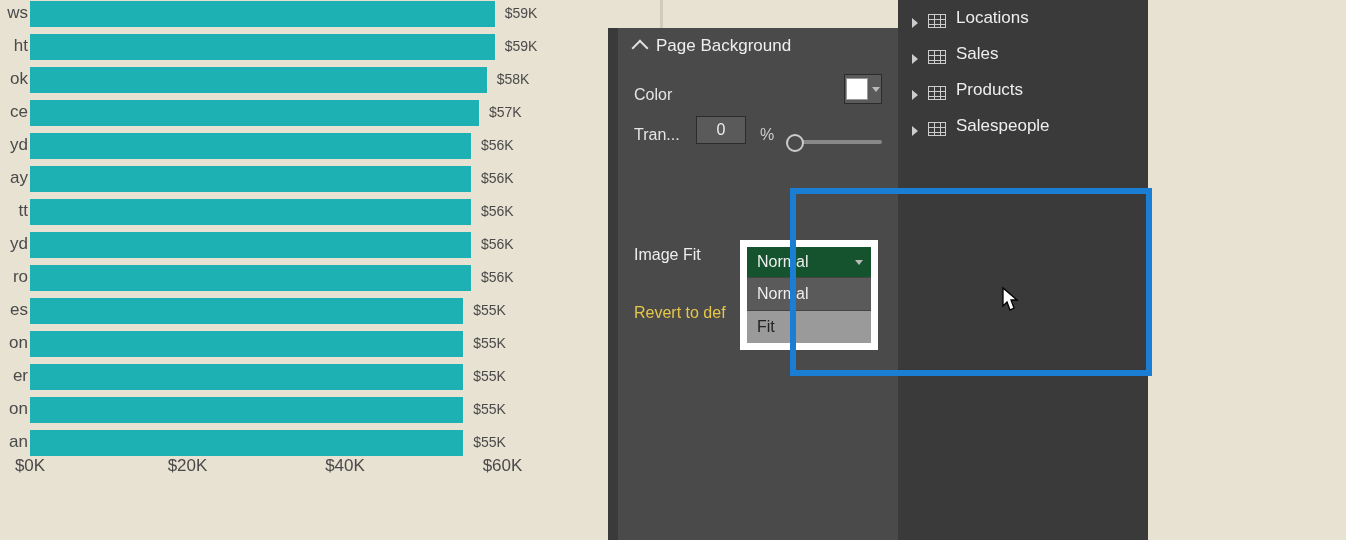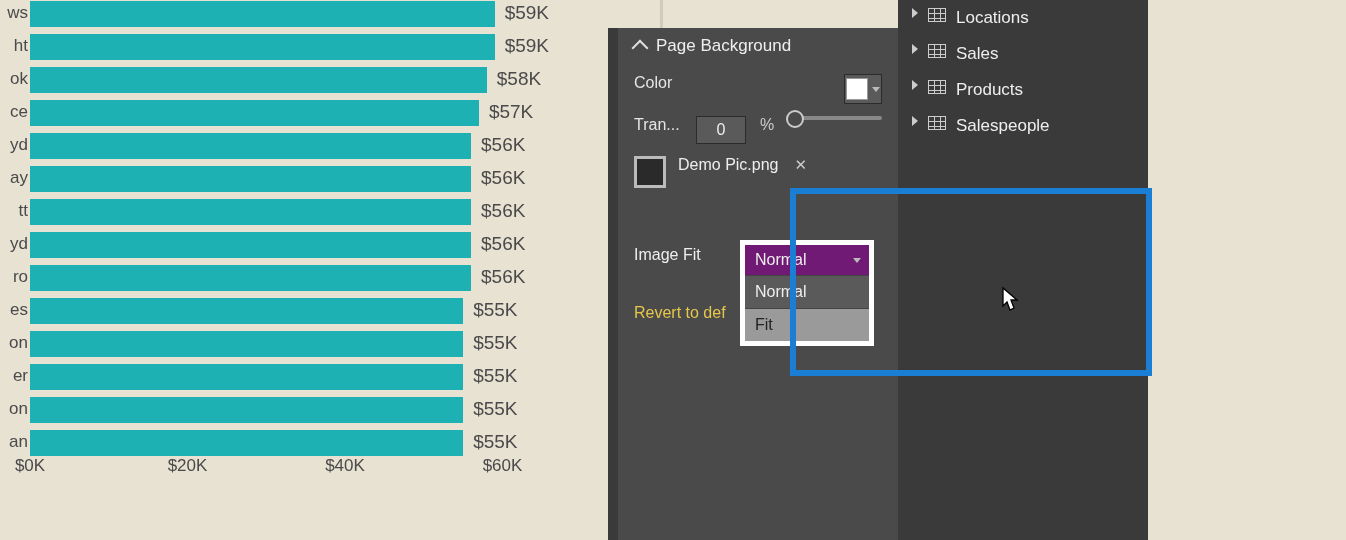--- a/index.html
+++ b/index.html
@@ -53,21 +53,21 @@
     left: 30px;
     top: 1px;
     height: 26px;
     background: #1db1b3;
   }
   .bar-val {
     position: absolute;
     top: 0;
     height: 26px;
     line-height: 26px;
-    font-size: 19px;
+    font-size: 14px;
     color: #4a4a4a;
   }
   .xaxis {
     position: absolute;
     left: 30px;
     top: 450px;
     width: 700px;
     height: 30px;
   }
   .xtick {
@@ -116,21 +116,21 @@
   .chevron-up {
     display:inline-block;
     width: 10px; height: 10px;
     border-left: 2px solid #ddd;
     border-top: 2px solid #ddd;
     transform: rotate(45deg);
     margin-top: 4px;
   }
   .row {
     display: flex;
-    align-items: flex-start;
+    align-items: flex-end;
     padding: 6px 16px;
     gap: 12px;
     font-size: 16px;
   }
   .row .label {
     flex: 1;
     color: #e5e5e5;
   }
   .color-swatch {
     width: 36px;
@@ -215,22 +215,22 @@
     position: absolute;
     left: 16px;
     top: 218px;
     color: #eee;
   }
   .dropdown {
     position: absolute;
     left: 122px;
     top: 212px;
     width: 124px;
-    background: #701a75;
-    border: 5px solid #ffffff;
+    background: #14532d;
+    border: 7px solid #ffffff;
     z-index: 5;
   }
   .dropdown .sel {
     height: 30px;
     line-height: 30px;
     padding: 0 10px;
     color: #eee;
     position: relative;
   }
   .dropdown .sel .caret {
@@ -275,21 +275,21 @@
     position: absolute;
     right: 0;
     top: 0;
     width: 250px;
     height: 540px;
     background: #3a3a3a;
     color: #eee;
   }
   .field-item {
     display: flex;
-    align-items: flex-start;
+    align-items: flex-end;
     gap: 10px;
     padding: 8px 14px;
     font-size: 17px;
     color: #eee;
   }
   .tri {
     width: 0; height: 0;
     border-top: 5px solid transparent;
     border-bottom: 5px solid transparent;
     border-left: 6px solid #ccc;
@@ -413,25 +413,20 @@
 
     <div class="row">
       <span class="label" style="flex:0 0 50px;">Tran...</span>
       <span class="trans-box">0</span>
       <span class="pct">%</span>
       <span class="slider">
         <span class="thumb"></span>
       </span>
     </div>
 
-    <div class="row">
-      <span class="img-swatch"></span>
-      <span class="img-name">Demo Pic.png</span>
-      <span class="img-remove">✕</span>
-    </div>
 
     <span class="imgfit-label">Image Fit</span>
 
     <div class="dropdown">
       <div class="sel">
         <span>Normal</span>
         <span class="caret"></span>
       </div>
       <div class="opt">Normal</div>
       <div class="opt hover">Fit</div>

